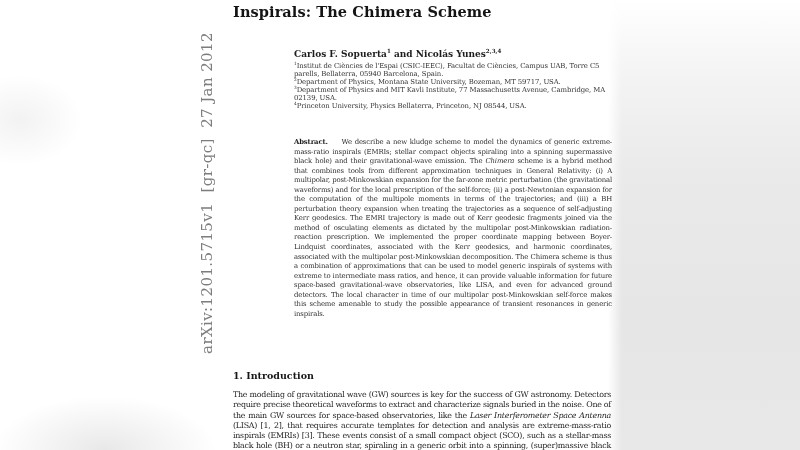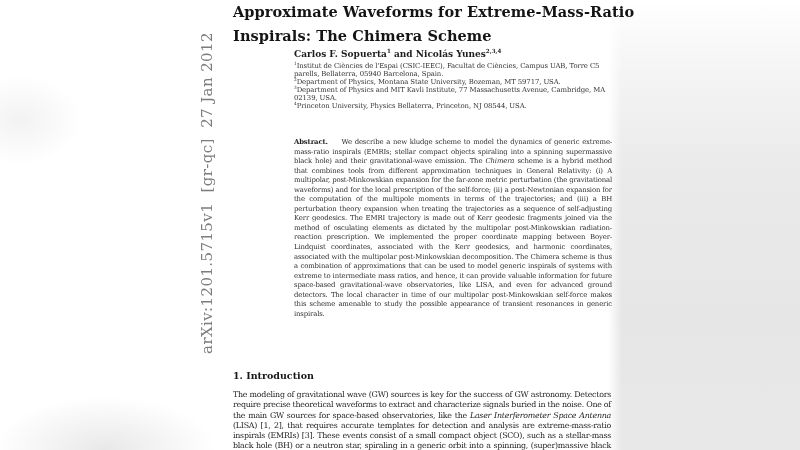--- a/index.html
+++ b/index.html
@@ -83,21 +83,20 @@
 <div class="screen">
 
   <div class="bg-right-panel"></div>
   <div class="bg-right-fade"></div>
   <div class="bg-bottom-left-blob"></div>
   <div class="bg-left-blob"></div>
 
   <div class="arxiv-stamp">arXiv:1201.5715v1  [gr-qc]  27 Jan 2012</div>
 
   <h1 class="paper-title">
-    <span class="line">Approximate Waveforms for Extreme-Mass-Ratio</span>
     <span class="line">Inspirals: The Chimera Scheme</span>
   </h1>
 
   <div class="authors-line"><span>Carlos F. Sopuerta</span><sup>1</sup><span> and </span><span>Nicolás Yunes</span><sup>2,3,4</sup></div>
 
   <div class="affiliations">
     <div class="affil"><sup>1</sup><span>Institut de Ciències de l'Espai (CSIC-IEEC), Facultat de Ciències, Campus UAB, Torre C5 parells, Bellaterra, 05940 Barcelona, Spain.</span></div>
     <div class="affil"><sup>2</sup><span>Department of Physics, Montana State University, Bozeman, MT 59717, USA.</span></div>
     <div class="affil"><sup>3</sup><span>Department of Physics and MIT Kavli Institute, 77 Massachusetts Avenue, Cambridge, MA 02139, USA.</span></div>
     <div class="affil"><sup>4</sup><span>Princeton University, Physics Bellaterra, Princeton, NJ 08544, USA.</span></div>

